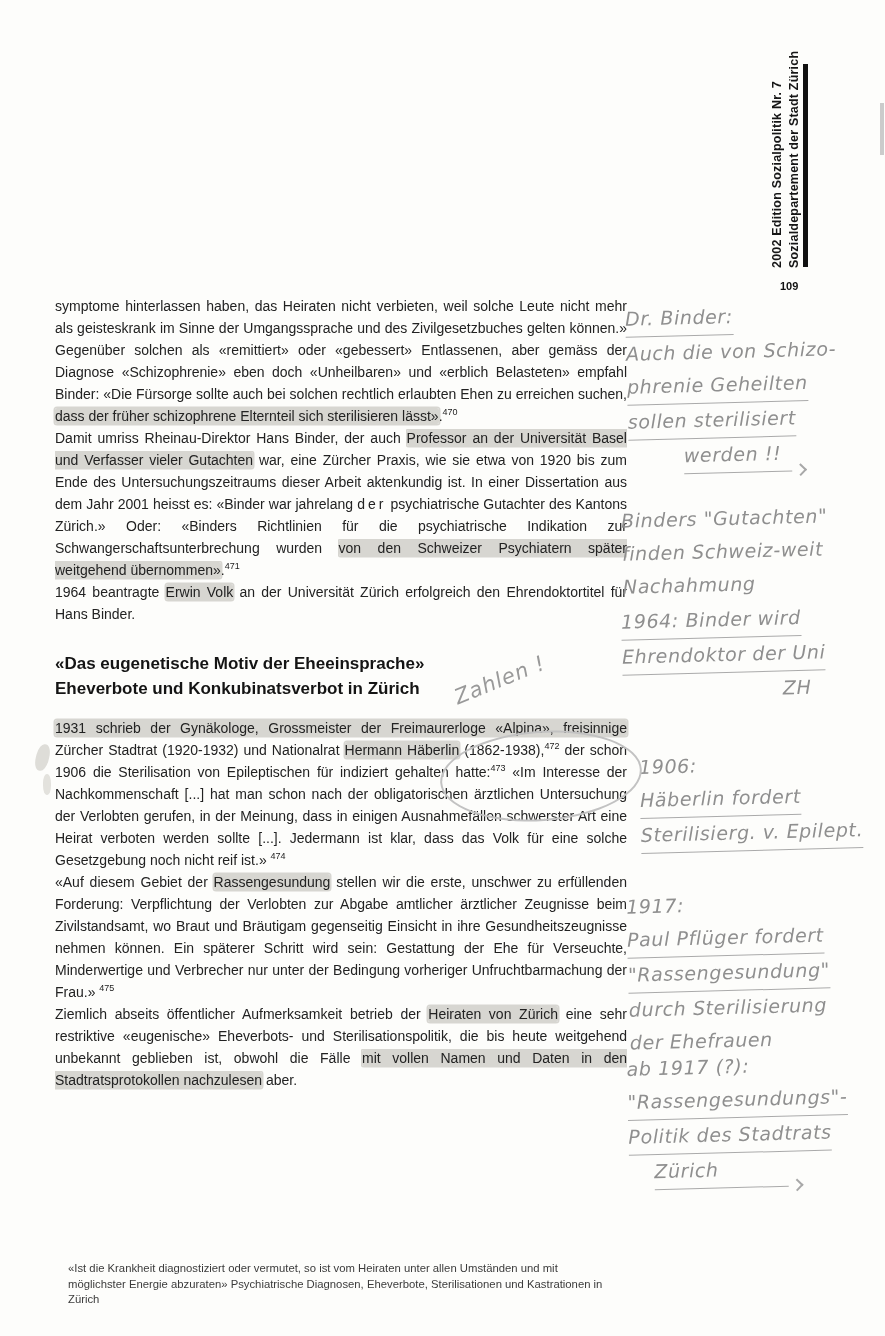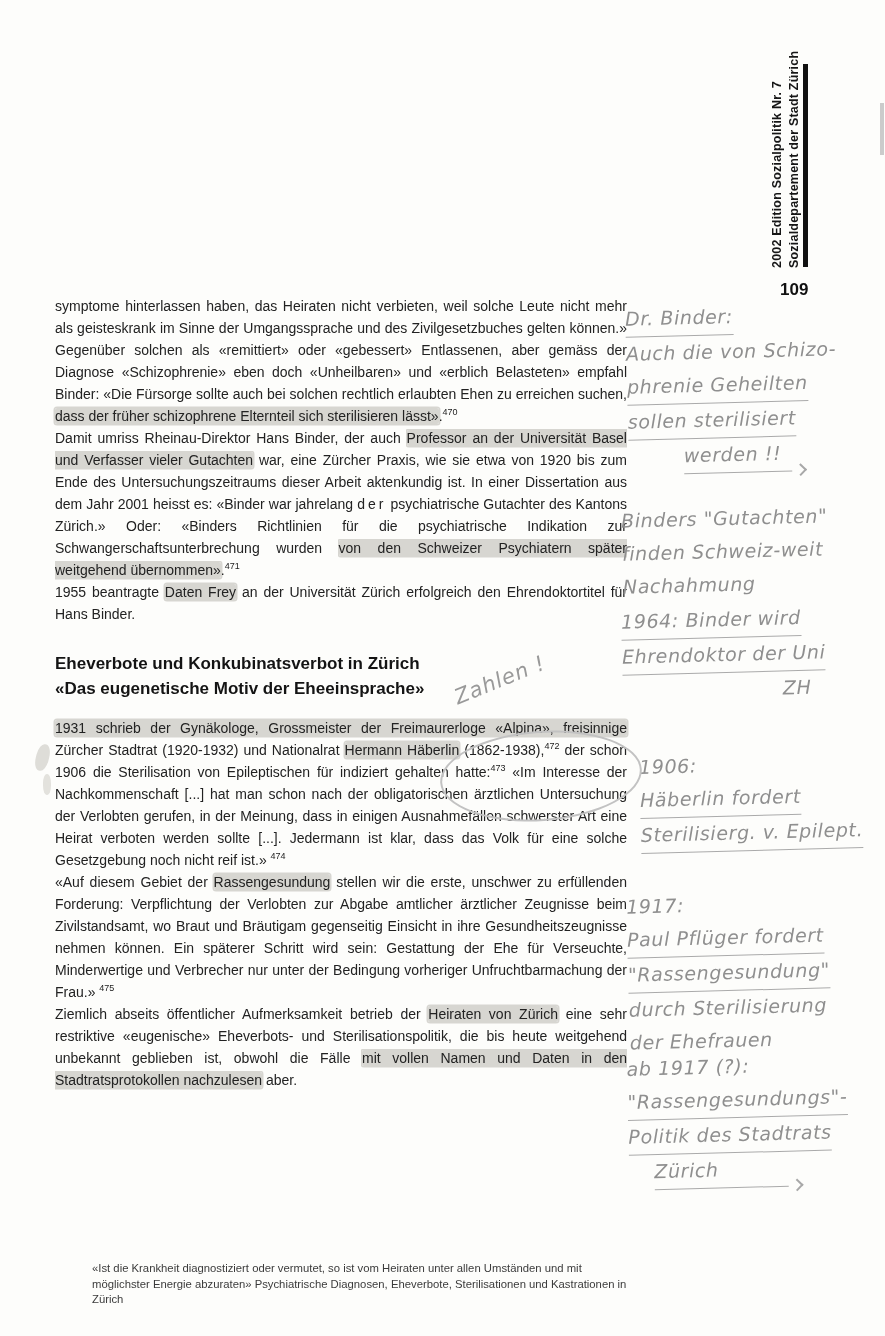--- a/index.html
+++ b/index.html
@@ -31,26 +31,26 @@
   }
 
   
   .sidebar-text {
     position:absolute; left:769px; top:268px; width:212px;
     transform:rotate(-90deg); transform-origin:0 0;
     font-weight:bold; font-size:12.5px; line-height:16.5px;
     color:#161616; letter-spacing:0.2px; white-space:nowrap;
   }
   .sidebar-bar { position:absolute; left:803px; top:64px; width:5px; height:203px; background:var(--bar); }
-  .page-number { position:absolute; left:780px; top:280px; font-weight:bold; font-size:17px; color:#111; }
+  .page-number { position:absolute; left:780px; top:280px; font-weight:bold; font-size:11px; color:#111; }
   .edge-artifact { position:absolute; left:880px; top:103px; width:4px; height:52px; background:#cbcbcb; }
 
   
   .footer {
-    position:absolute; left:92px; top:1261px; width:545px;
+    position:absolute; left:68px; top:1261px; width:545px;
     font-size:11.3px; line-height:15.5px; color:#3b3b3b; text-align:left;
   }
 
   
   .note {
     position:absolute; color:var(--pencil);
     font-family:"DejaVu Sans", sans-serif; font-style:italic;
     font-size:19px; line-height:33px; letter-spacing:0.6px;
     transform:rotate(-1.5deg); white-space:nowrap;
   }
@@ -92,24 +92,24 @@
     <div>2002 Edition Sozialpolitik Nr. 7</div>
     <div>Sozialdepartement der Stadt Zürich</div>
   </div>
   <div class="sidebar-bar"></div>
   <div class="page-number">109</div>
   <div class="edge-artifact"></div>
 
   <div class="main-column">
     <p><span>symptome hinterlassen haben, das Heiraten nicht verbieten, weil solche Leute nicht mehr als geisteskrank im Sinne der Umgangssprache und des Zivilgesetzbuches gelten können.» Gegenüber solchen als «remittiert» oder «gebessert» Entlassenen, aber gemäss der Diagnose «Schizophrenie» eben doch «Unheilbaren» und «erblich Belasteten» empfahl Binder: «Die Fürsorge sollte auch bei solchen rechtlich erlaubten Ehen zu erreichen suchen, </span><span class="hl">dass der früher schizophrene Elternteil sich sterilisieren lässt»</span><span>.</span><span class="sup">470</span></p>
     <p><span>Damit umriss Rheinau-Direktor Hans Binder, der auch </span><span class="hl">Professor an der Universität Basel und Verfasser vieler Gutachten</span><span> war, eine Zürcher Praxis, wie sie etwa von 1920 bis zum Ende des Untersuchungszeitraums dieser Arbeit aktenkundig ist. In einer Dissertation aus dem Jahr 2001 heisst es: «Binder war jahrelang </span><span class="spaced">der</span><span> psychiatrische Gutachter des Kantons Zürich.» Oder: «Binders Richtlinien für die psychiatrische Indikation zur Schwangerschaftsunterbrechung wurden </span><span class="hl">von den Schweizer Psychiatern später weitgehend übernommen»</span><span>.</span><span class="sup">471</span></p>
-    <p><span>1955 beantragte </span><span class="hl">Daten Frey</span><span> an der Universität Zürich erfolgreich den Ehrendoktortitel für Hans Binder.</span></p>
+    <p><span>1964 beantragte </span><span class="hl">Erwin Volk</span><span> an der Universität Zürich erfolgreich den Ehrendoktortitel für Hans Binder.</span></p>
     <div class="doc-heading">
+      <div>«Das eugenetische Motiv der Eheeinsprache»</div>
       <div>Eheverbote und Konkubinatsverbot in Zürich</div>
-      <div>«Das eugenetische Motiv der Eheeinsprache»</div>
     </div>
     <p><span class="hl">1931 schrieb der Gynäkologe, Grossmeister der Freimaurerloge «Alpina», freisinnige</span><span> Zürcher Stadtrat (1920-1932) und Nationalrat </span><span class="hl">Hermann Häberlin</span><span> (1862-1938),</span><span class="sup">472</span><span> der schon 1906 die Sterilisation von Epileptischen für indiziert gehalten hatte:</span><span class="sup">473</span><span> «Im Interesse der Nachkommenschaft [...] hat man schon nach der obligatorischen ärztlichen Untersuchung der Verlobten gerufen, in der Meinung, dass in einigen Ausnahmefällen schwerster Art eine Heirat verboten werden sollte [...]. Jedermann ist klar, dass das Volk für eine solche Gesetzgebung noch nicht reif ist.» </span><span class="sup">474</span></p>
     <p><span>«Auf diesem Gebiet der </span><span class="hl">Rassengesundung</span><span> stellen wir die erste, unschwer zu erfüllenden Forderung: Verpflichtung der Verlobten zur Abgabe amtlicher ärztlicher Zeugnisse beim Zivilstandsamt, wo Braut und Bräutigam gegenseitig Einsicht in ihre Gesundheitszeugnisse nehmen können. Ein späterer Schritt wird sein: Gestattung der Ehe für Verseuchte, Minderwertige und Verbrecher nur unter der Bedingung vorheriger Unfruchtbarmachung der Frau.» </span><span class="sup">475</span></p>
     <p><span>Ziemlich abseits öffentlicher Aufmerksamkeit betrieb der </span><span class="hl">Heiraten von Zürich</span><span> eine sehr restriktive «eugenische» Eheverbots- und Sterilisationspolitik, die bis heute weitgehend unbekannt geblieben ist, obwohl die Fälle </span><span class="hl">mit vollen Namen und Daten in den Stadtratsprotokollen nachzulesen</span><span> aber.</span></p>
   </div>
 
   <div class="footer">«Ist die Krankheit diagnostiziert oder vermutet, so ist vom Heiraten unter allen Umständen und mit möglichster Energie abzuraten» Psychiatrische Diagnosen, Eheverbote, Sterilisationen und Kastrationen in Zürich</div>
 
   <div id="margin-notes">
       <div class="note" style="left: 627px; top: 300px;">

